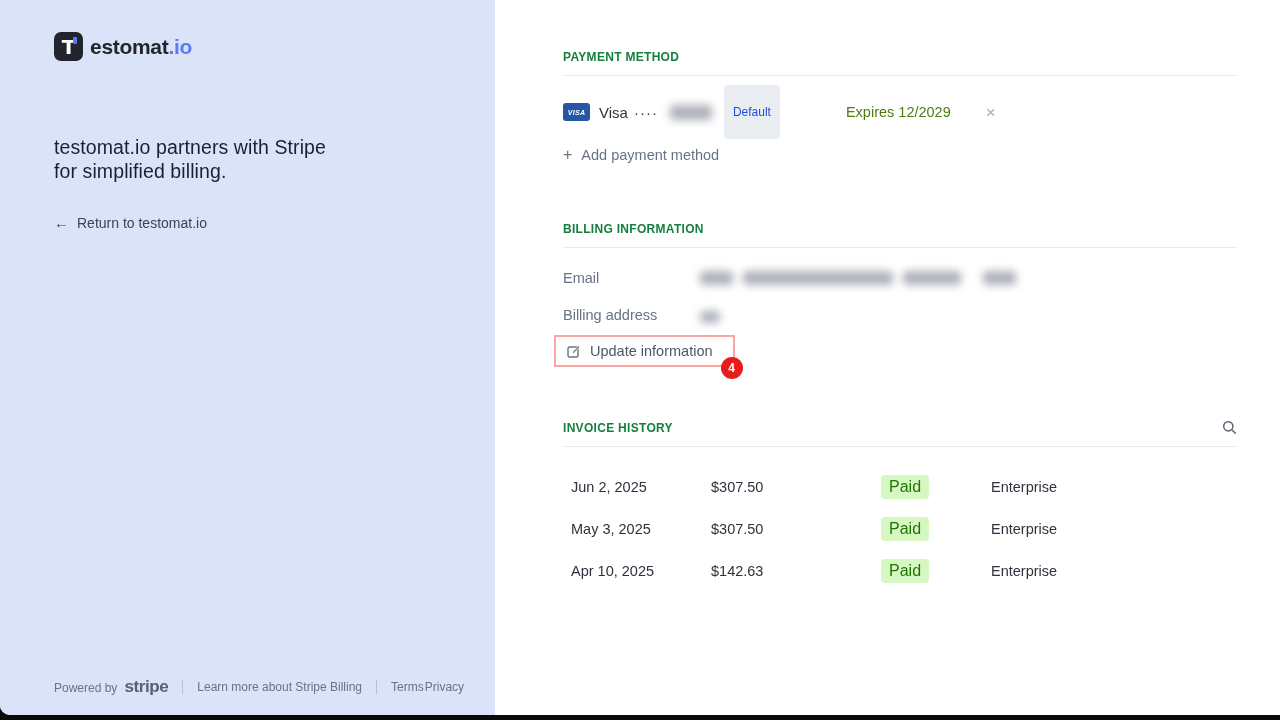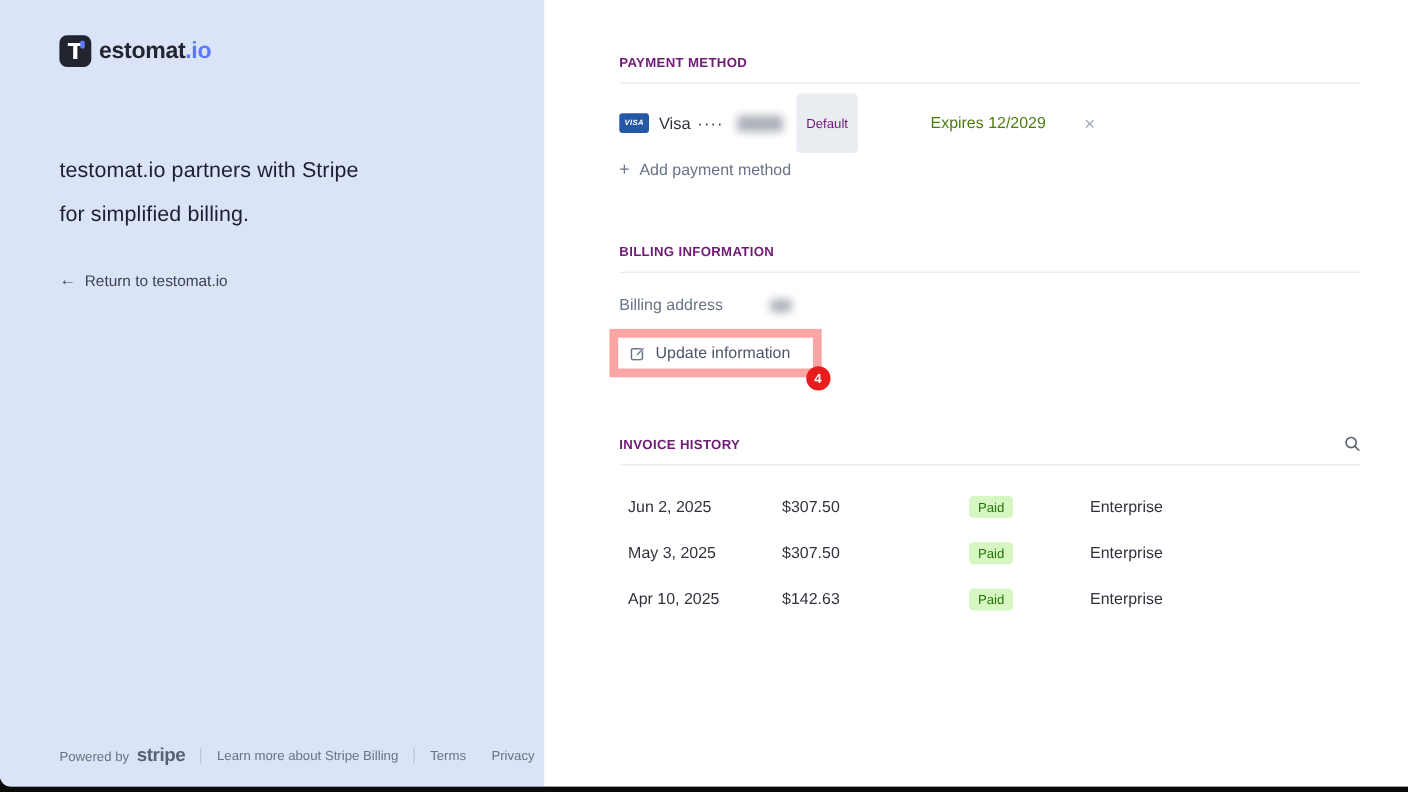--- a/index.html
+++ b/index.html
@@ -23,97 +23,97 @@
     color:#ffffff; font-weight:bold; font-size:20px; line-height:1;
     font-family:"DejaVu Sans", sans-serif;
   }
   .logo-square .tick {
     position:absolute; top:5px; right:6px; width:4px; height:7px;
     background:#5b78f6; border-radius:1px;
   }
   .logo-word { font-size:21px; font-weight:bold; color:#22252d; letter-spacing:-0.3px; }
   .logo-word .io { color:#5b78f6; }
   .side-heading {
-    margin-top:74px; width:290px; font-size:19.5px; line-height:40px;
+    margin-top:74px; width:290px; font-size:19.5px; line-height:24px;
     font-weight:500; color:#1a1f36; letter-spacing:0.1px;
   }
   .return-link {
     margin-top:31px; display:inline-flex; align-items:center; gap:8px;
     font-size:14px; color:#3c4257; cursor:pointer; text-decoration:none;
   }
   .return-arrow { font-size:15px; color:#3c4257; }
   .side-footer {
     position:absolute; left:54px; bottom:18px; display:flex; align-items:center;
     font-size:12px; color:#687385; white-space:nowrap;
   }
   .powered { display:flex; align-items:baseline; gap:7px; cursor:pointer; }
   .stripe-mark { font-size:17px; font-weight:bold; color:#586075; letter-spacing:-0.4px; }
   .vsep { width:1px; height:14px; background:#b7c0d8; margin:0 14px; }
   .foot-link { color:#687385; cursor:pointer; text-decoration:none; }
-  .foot-pair { display:flex; gap:23px; }
+  .foot-pair { display:flex; gap:1px; }
   
   .main { flex:1; background:#ffffff; padding:50px 43px 0 68px; position:relative; }
   .section-title {
-    font-size:12px; font-weight:bold; color:#701a75; letter-spacing:0.3px;
+    font-size:12px; font-weight:bold; color:#15803d; letter-spacing:0.3px;
   }
   .section-head { display:flex; align-items:flex-end; justify-content:space-between; }
   .rule { border:none; border-top:1px solid #e6e9ef; margin-top:11px; }
   
   .card-row { display:flex; align-items:center; margin-top:23px; height:26px; }
   .visa-badge {
     width:27px; height:18px; background:#2557a7; border-radius:3px;
     display:flex; align-items:center; justify-content:center; margin-right:9px;
   }
   .visa-badge span {
     color:#fff; font-size:7px; font-weight:bold; font-style:italic; letter-spacing:0.3px;
   }
   .card-brand { font-size:15px; color:#30313d; }
   .card-dots { font-size:15px; color:#30313d; letter-spacing:1px; margin-left:6px; }
   .blob { background:#6b7183; opacity:0.55; filter:blur(4px); border-radius:4px; }
   .card-num-blob { width:42px; height:15px; margin-left:12px; }
   .default-pill {
-    margin-left:12px; background:#e9edf2; color:#701a75; font-size:12px;
+    margin-left:12px; background:#e9edf2; color:#1d4ed8; font-size:12px;
     padding:20px 9px; border-radius:4px;
   }
   .expires { margin-left:66px; font-size:14.5px; color:#4d7c0f; }
   .close-x { margin-left:35px; color:#a3acb9; font-size:17px; cursor:pointer; line-height:1; }
   .add-row {
     display:flex; align-items:center; gap:9px; margin-top:21px;
     color:#687385; font-size:14.5px; cursor:pointer;
   }
   .plus { font-size:16px; color:#687385; }
   
   .billing-section { margin-top:58px; }
   .info-row { display:flex; align-items:center; margin-top:21px; height:18px; }
   .info-row + .info-row { margin-top:18px;align-items:flex-end; }
   .info-label { width:137px; font-size:14.5px; color:#687385; }
   .email-blobs { display:flex; gap:10px; align-items:center; }
   .addr-blob { width:20px; height:12px; }
   
   .update-wrap { position:relative; display:inline-block; margin-top:12px; margin-left:-9px; }
   .update-box {
-    border:8px solid #fca5a5; padding:6px 20px 6px 11px;
+    border:2px solid #fca5a5; padding:6px 20px 6px 11px;
     display:flex; align-items:center; gap:9px; cursor:pointer; background:transparent;
   }
   .update-label { font-size:14.5px; color:#4f566b; white-space:nowrap; }
   .step-badge {
     position:absolute; right:-8px; bottom:-12px; width:22px; height:22px;
     background:#e81c1c; border-radius:50%; display:flex; align-items:center;
     justify-content:center; color:#fff; font-size:12px; font-weight:bold;
   }
   
   .invoice-section { margin-top:53px; }
   .inv-table { margin-top:17px; }
   .inv-row {
     display:grid; grid-template-columns:140px 170px 110px 1fr;
     align-items:center; padding:11px 0 11px 8px; height:42px;
   }
   .inv-date, .inv-amount, .inv-plan { font-size:14.5px; color:#30313d; }
   .paid-badge {
-    display:inline-block; background:#d7f7c2; color:#227504; font-size:12px;
+    display:inline-block; background:#d7f7c2; color:#227504; font-size:16px;
     font-weight:500; padding:3px 8px; border-radius:4px; justify-self:start;
   }
   .view-more {
     display:flex; align-items:center; gap:9px; margin-top:22px; margin-left:2px;
     color:#687385; font-size:14.5px; cursor:pointer;
   }
   .icon-svg { display:block; }
 </style>
 </head>
 <body>
@@ -170,20 +170,29 @@
       <div class="add-row">
         <span class="plus">+</span>
         <span>Add payment method</span>
       </div>
     </div>
 
     <div class="billing-section">
       <div class="section-title">BILLING INFORMATION</div>
       <hr class="rule">
       <div class="info-row">
+        <span class="info-label">Email</span>
+        <span class="email-blobs">
+          <span class="blob" style="width:33px;height:14px"></span>
+          <span class="blob" style="width:150px;height:14px"></span>
+          <span class="blob" style="width:58px;height:14px"></span>
+          <span class="blob" style="width:33px;height:14px;margin-left:12px"></span>
+        </span>
+      </div>
+      <div class="info-row">
         <span class="info-label">Billing address</span>
         <span class="blob addr-blob"></span>
       </div>
       <div class="update-wrap">
         <div class="update-box">
           <svg class="icon-svg" width="14" height="14" viewBox="0 0 14 14">
             <rect x="1" y="3" width="10" height="10" rx="1.5" fill="none" stroke="#687385" stroke-width="1.4"></rect>
             <path d="M5.5 9.5 L6.8 9.2 L12.3 3.7 A0.9 0.9 0 0 0 11 2.4 L5.7 7.9 Z" fill="#687385" stroke="#ffffff" stroke-width="0.7"></path>
           </svg>
           <span class="update-label">Update information</span>

